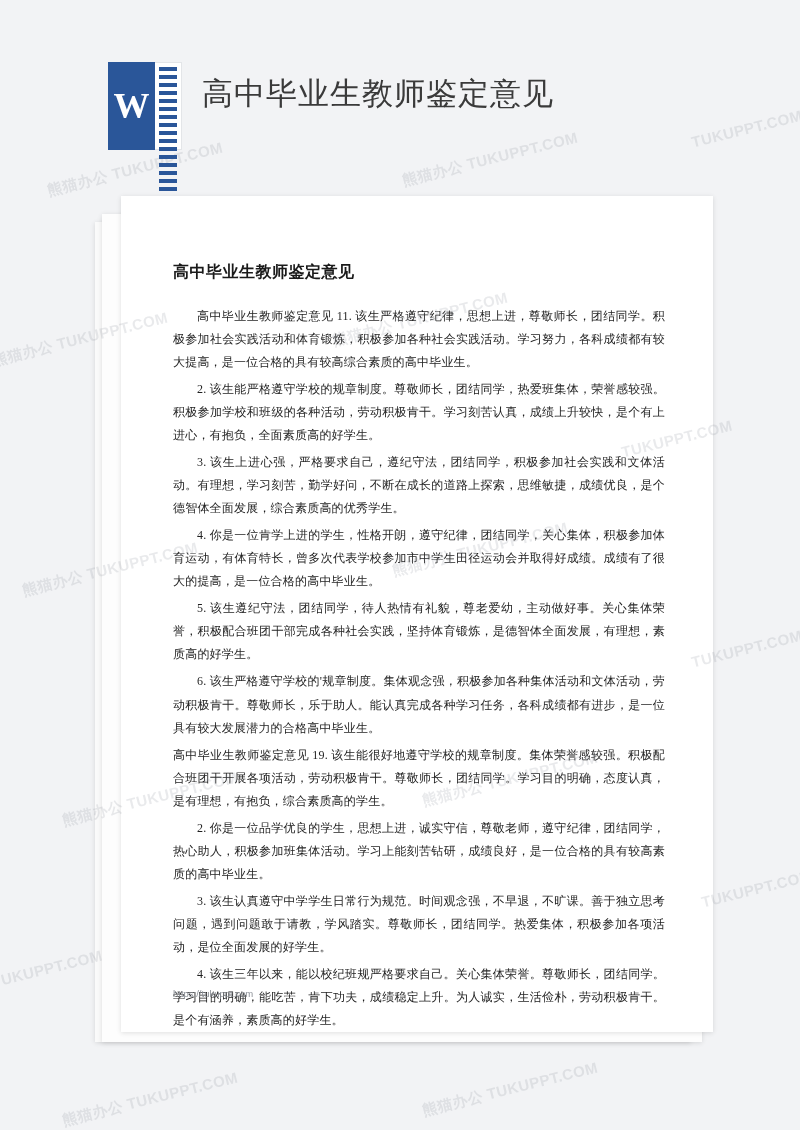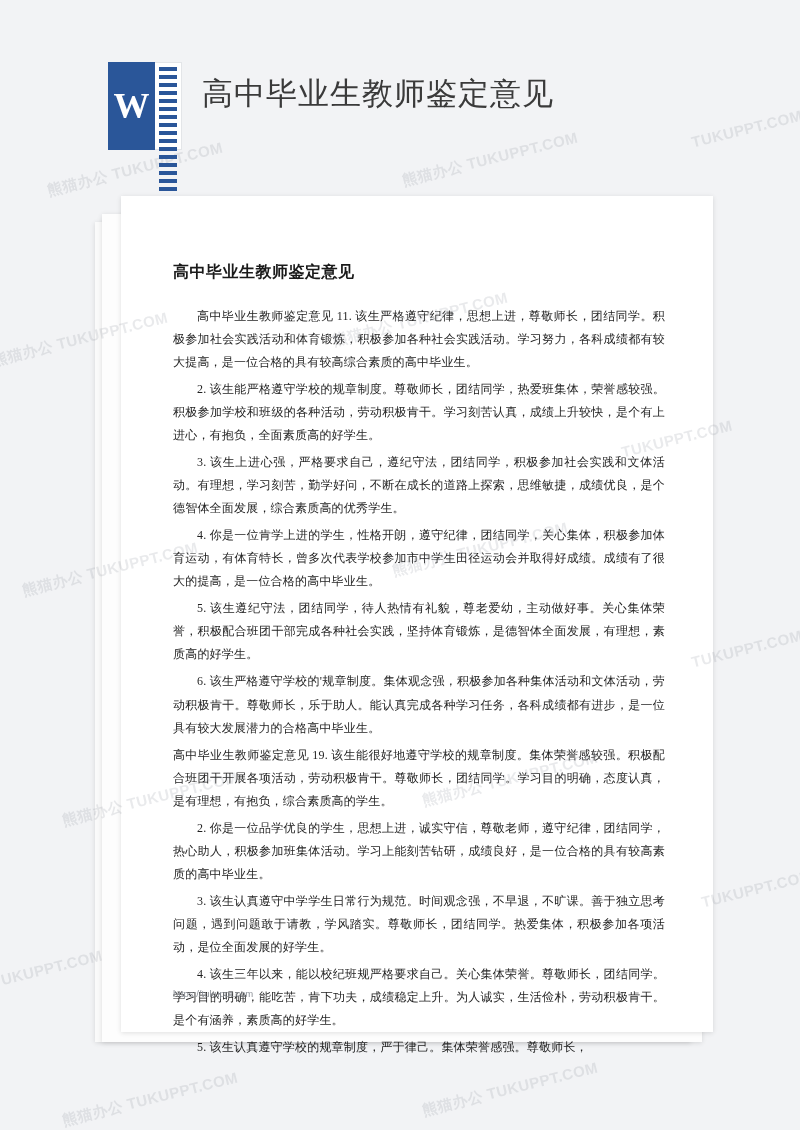--- a/index.html
+++ b/index.html
@@ -202,21 +202,20 @@
       <p class="para">高中毕业生教师鉴定意见 11. 该生严格遵守纪律，思想上进，尊敬师长，团结同学。积极参加社会实践活动和体育锻炼，积极参加各种社会实践活动。学习努力，各科成绩都有较大提高，是一位合格的具有较高综合素质的高中毕业生。</p>
       <p class="para">2. 该生能严格遵守学校的规章制度。尊敬师长，团结同学，热爱班集体，荣誉感较强。积极参加学校和班级的各种活动，劳动积极肯干。学习刻苦认真，成绩上升较快，是个有上进心，有抱负，全面素质高的好学生。</p>
       <p class="para">3. 该生上进心强，严格要求自己，遵纪守法，团结同学，积极参加社会实践和文体活动。有理想，学习刻苦，勤学好问，不断在成长的道路上探索，思维敏捷，成绩优良，是个德智体全面发展，综合素质高的优秀学生。</p>
       <p class="para">4. 你是一位肯学上进的学生，性格开朗，遵守纪律，团结同学，关心集体，积极参加体育运动，有体育特长，曾多次代表学校参加市中学生田径运动会并取得好成绩。成绩有了很大的提高，是一位合格的高中毕业生。</p>
       <p class="para">5. 该生遵纪守法，团结同学，待人热情有礼貌，尊老爱幼，主动做好事。关心集体荣誉，积极配合班团干部完成各种社会实践，坚持体育锻炼，是德智体全面发展，有理想，素质高的好学生。</p>
       <p class="para">6. 该生严格遵守学校的'规章制度。集体观念强，积极参加各种集体活动和文体活动，劳动积极肯干。尊敬师长，乐于助人。能认真完成各种学习任务，各科成绩都有进步，是一位具有较大发展潜力的合格高中毕业生。</p>
       <p class="para noindent">高中毕业生教师鉴定意见 19. 该生能很好地遵守学校的规章制度。集体荣誉感较强。积极配合班团干开展各项活动，劳动积极肯干。尊敬师长，团结同学。学习目的明确，态度认真，是有理想，有抱负，综合素质高的学生。</p>
       <p class="para">2. 你是一位品学优良的学生，思想上进，诚实守信，尊敬老师，遵守纪律，团结同学，热心助人，积极参加班集体活动。学习上能刻苦钻研，成绩良好，是一位合格的具有较高素质的高中毕业生。</p>
       <p class="para">3. 该生认真遵守中学学生日常行为规范。时间观念强，不早退，不旷课。善于独立思考问题，遇到问题敢于请教，学风踏实。尊敬师长，团结同学。热爱集体，积极参加各项活动，是位全面发展的好学生。</p>
       <p class="para">4. 该生三年以来，能以校纪班规严格要求自己。关心集体荣誉。尊敬师长，团结同学。学习目的明确，能吃苦，肯下功夫，成绩稳定上升。为人诚实，生活俭朴，劳动积极肯干。是个有涵养，素质高的好学生。</p>
-      <p class="para">5. 该生认真遵守学校的规章制度，严于律己。集体荣誉感强。尊敬师长，</p>
     </div>
     <div class="page-url">https://tukuppt.com</div>
   </div>
 </div>
 
 <div class="watermark-layer">
   <div class="wm" style="left:45px;  top:160px;">熊猫办公 TUKUPPT.COM</div>
   <div class="wm" style="left:400px; top:150px;">熊猫办公 TUKUPPT.COM</div>
   <div class="wm" style="left:690px; top:120px;">TUKUPPT.COM</div>
   <div class="wm" style="left:-10px; top:330px;">熊猫办公 TUKUPPT.COM</div>

